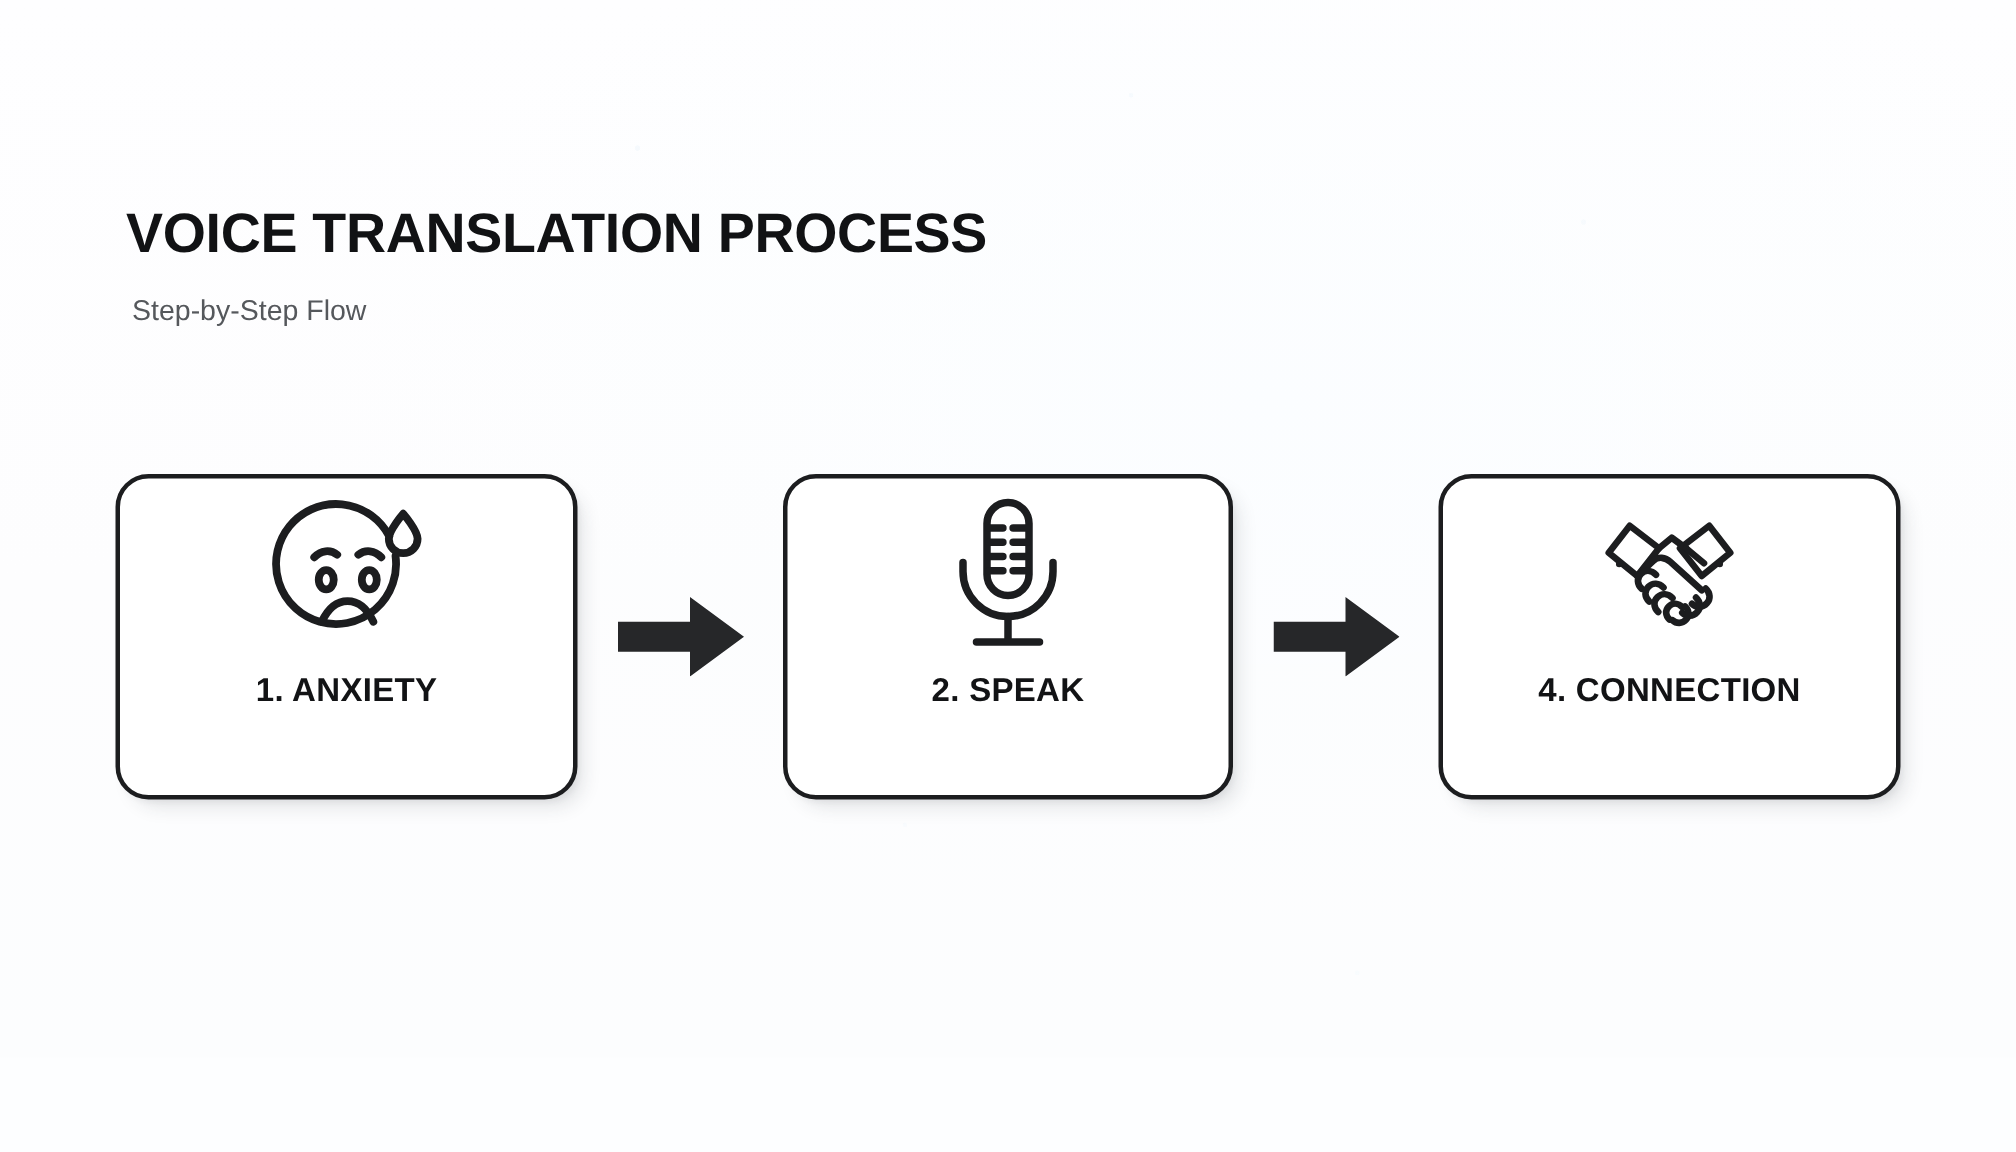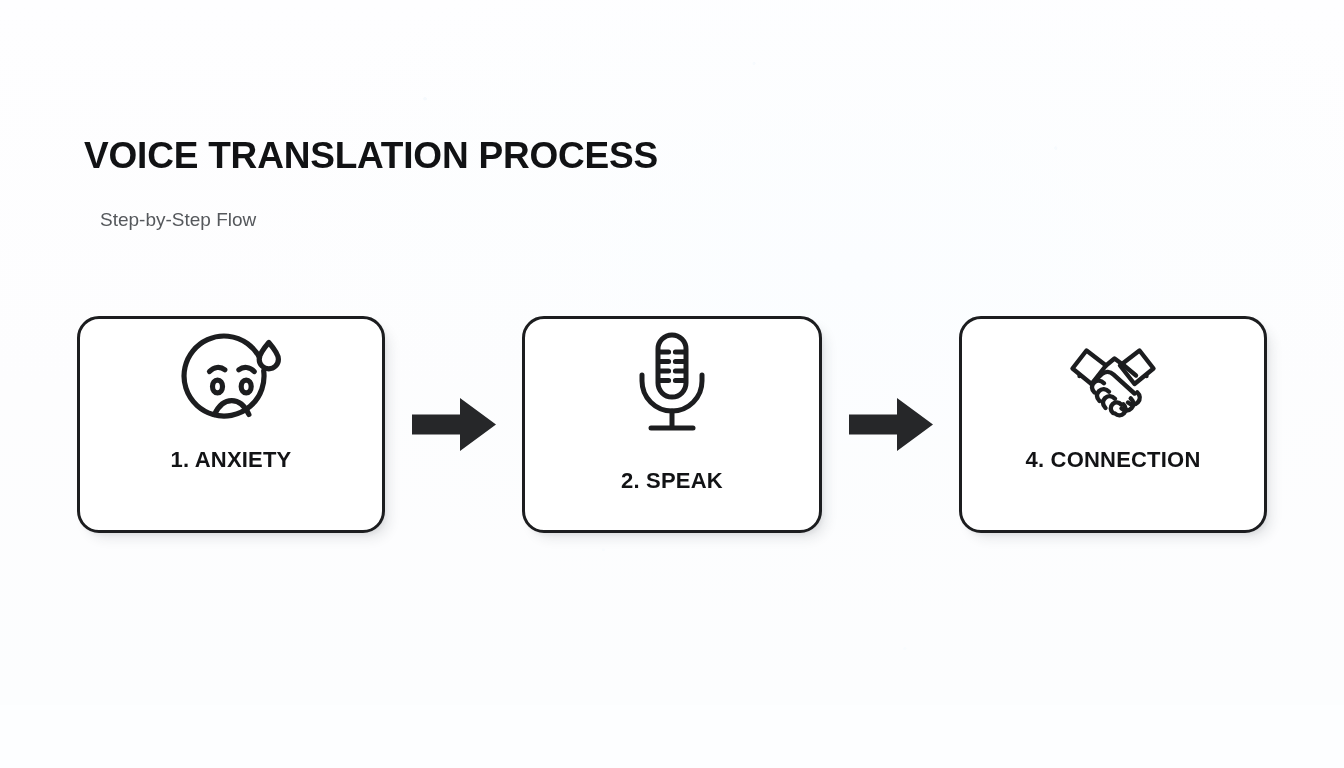--- a/index.html
+++ b/index.html
@@ -52,21 +52,21 @@
   .title {
     margin: 0;
     font-size: 37px;
     line-height: 44px;
     font-weight: 700;
     letter-spacing: -0.2px;
     color: #111214;
     white-space: nowrap;
   }
   .subtitle {
-    margin: 16px;
+    margin: 4px;
     padding-top: 14px;
     font-size: 19px;
     line-height: 24px;
     font-weight: 400;
     color: #55585c;
     white-space: nowrap;
   }
 
   
   .flow {
@@ -88,21 +88,21 @@
     background: #ffffff;
     border: 3.2px solid #1c1d1f;
     border-radius: 22px;
     box-shadow: 7px 8px 13px -4px rgba(40,45,55,.13),
                 2px 3px 5px -2px rgba(40,45,55,.07);
     display: flex;
     flex-direction: column;
     align-items: center;
     justify-content: flex-start;
   }
-  .card.mid { width: 300px; gap: 21px; }
+  .card.mid { width: 300px; }
 
   .card-icon {
     height: 128px;
     display: flex;
     align-items: center;
     justify-content: center;
     width: 100%;
   }
   .card-label {
     font-size: 22px;

